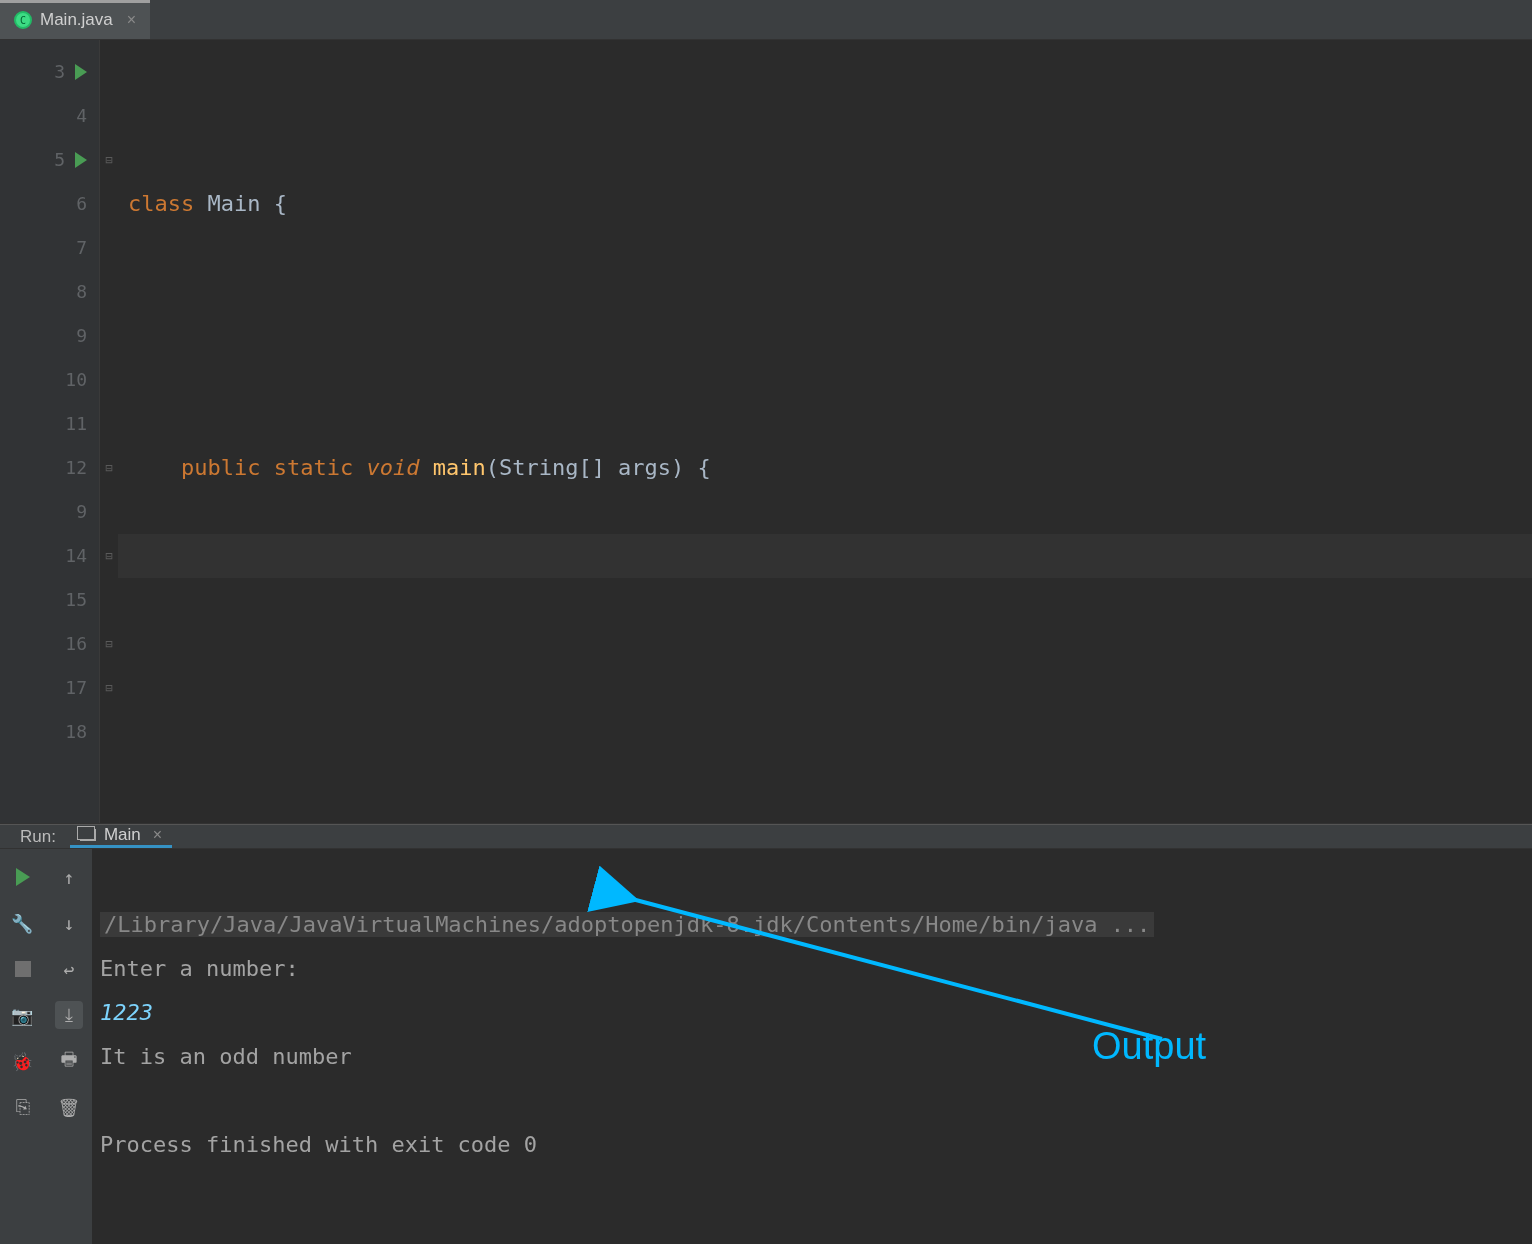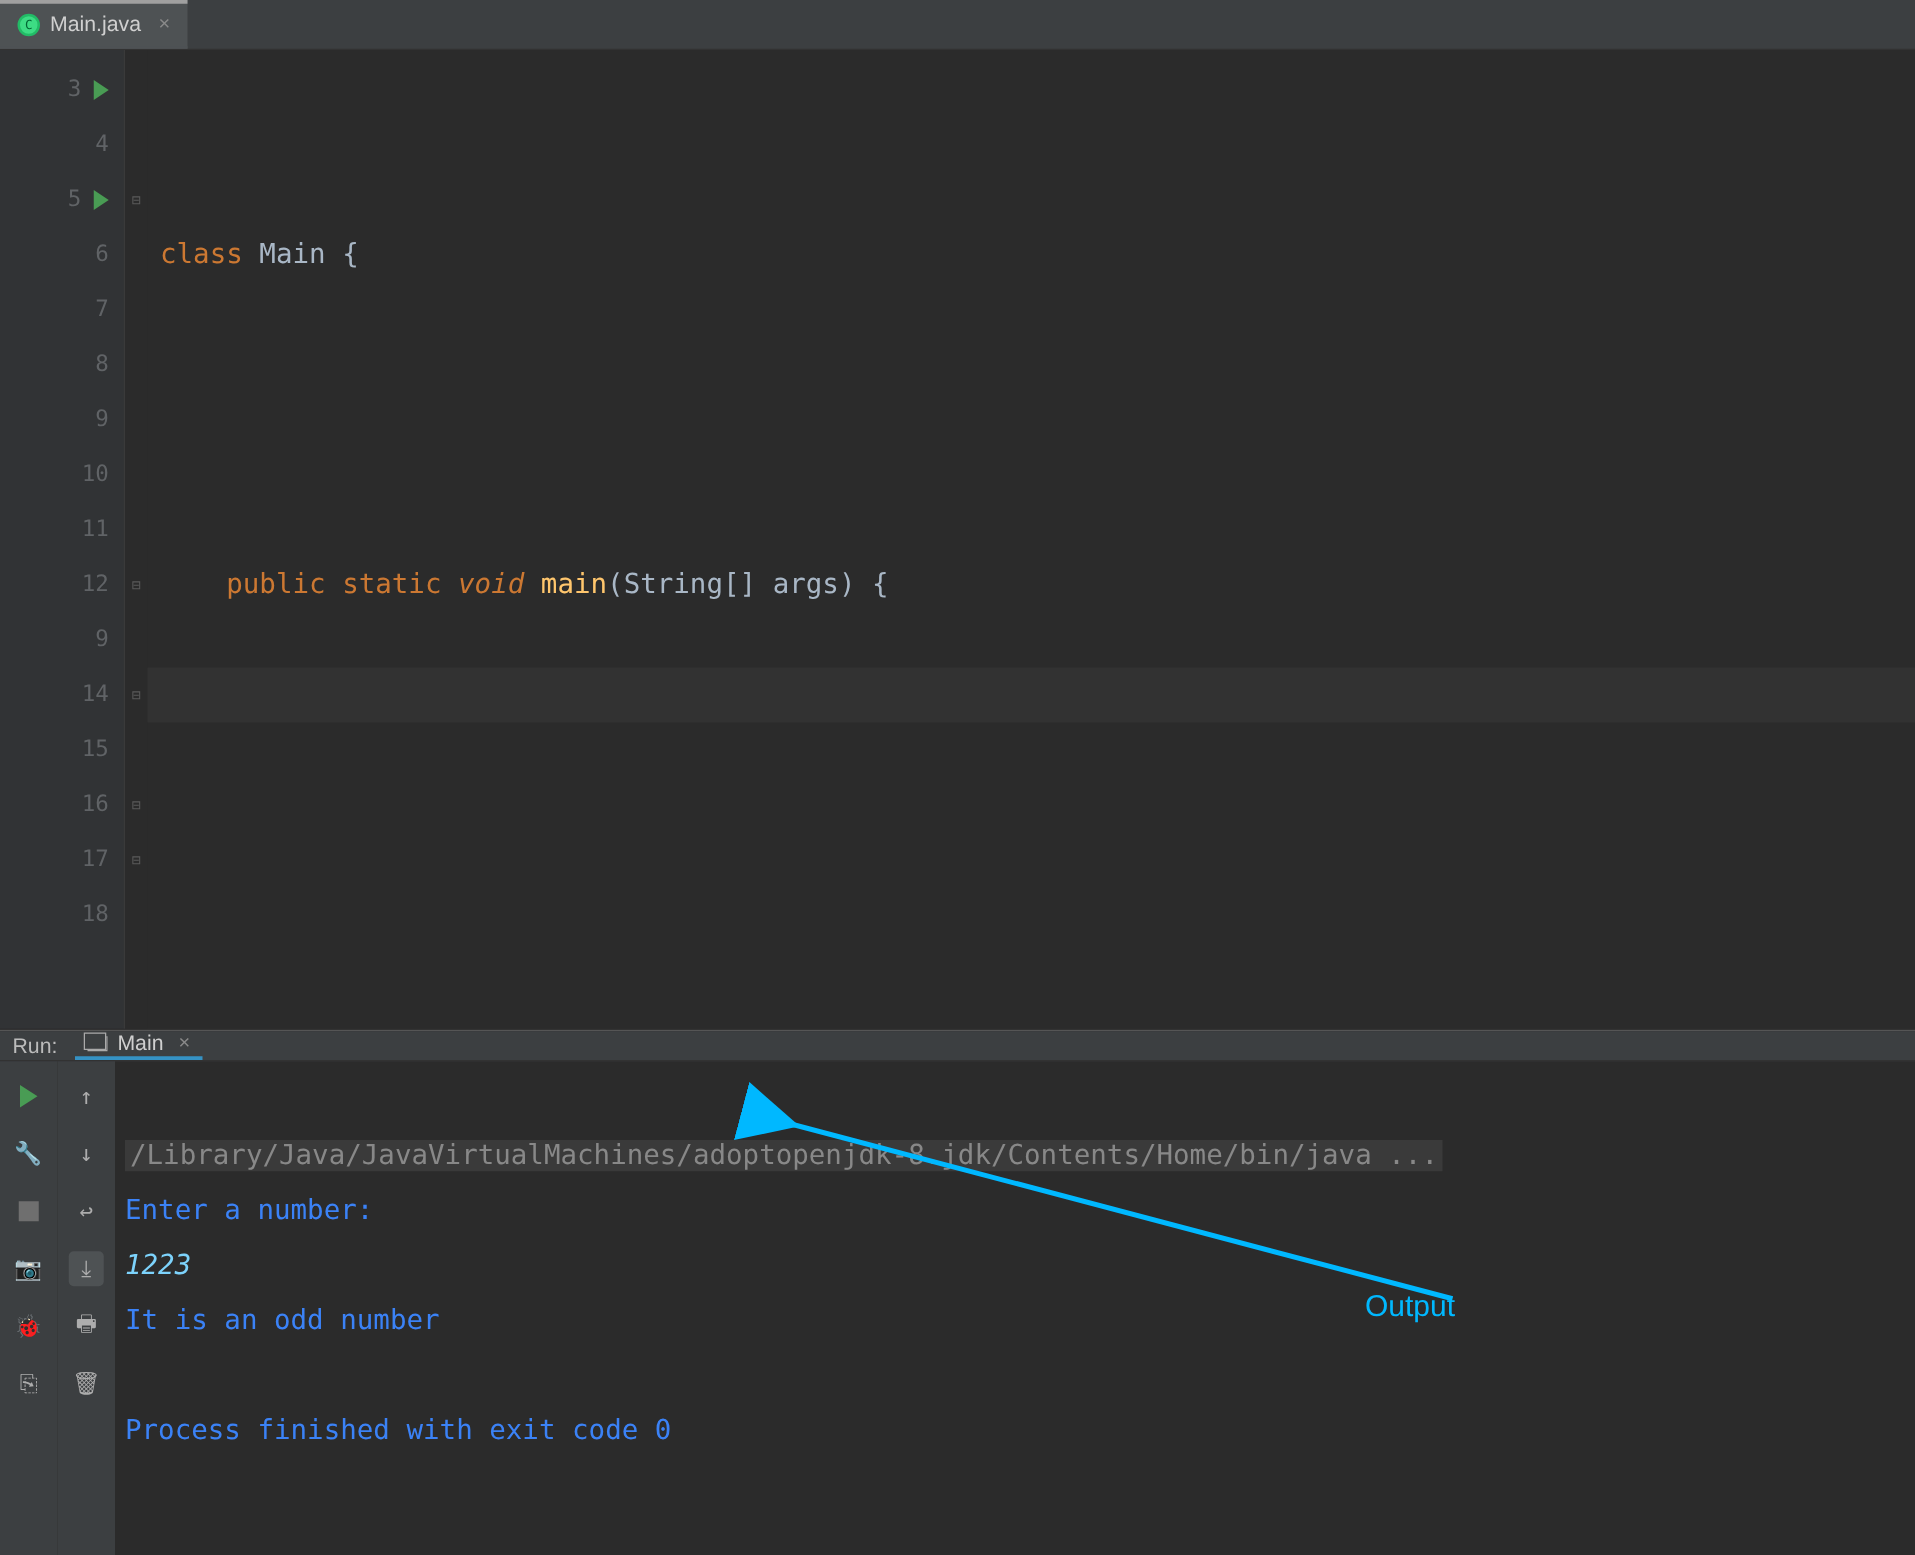--- a/index.html
+++ b/index.html
@@ -102,21 +102,21 @@
     display:flex;
     flex-direction:column;
     border-top: 1px solid #555;
   }
   .run-header {
     height: 42px;
     background: #3c3f41;
     display:flex;
     align-items:center;
     gap: 14px;
-    padding: 0 10px;
+    padding: 0 20px;
     border-bottom: 1px solid #323232;
   }
   .run-header .title { color:#bbb; font-size:17px; font-family:sans-serif;}
   .run-tab {
     display:flex;align-items:center; gap:8px;
     padding: 0 10px;
     height: 100%;
     border-bottom: 3px solid #3592c4;
     color:#d0d0d0;
     font-family:sans-serif;font-size:17px;
@@ -145,27 +145,27 @@
   .console {
     flex:1;
     padding: 10px 8px;
     font-size: 22px;
     line-height: 44px;
     white-space: pre;
     position:relative;
   }
   .console .cmd { background:#3a3a3a; color:#888; padding:0 4px; }
   .console .in-green { color:#7dd3fc; font-style:italic;}
-  .console .plain { color:#3b82f6; }
+  .console .plain { color:#a3a3a3; }
   
   .anno {
     position:absolute;
     pointer-events:none;
   }
-  .anno-text { color:#00b8ff; font-size:24px; font-family:sans-serif; position:absolute;}
+  .anno-text { color:#00b8ff; font-size:38px; font-family:sans-serif; position:absolute;}
   svg.arrow { position:absolute; overflow:visible; }
 </style>
 </head>
 <body>
 
 <div class="tab-bar">
   <div class="tab active">
     <span class="file-icon">C</span>
     <span class="label">Main.java</span>
     <span class="close">×</span>

